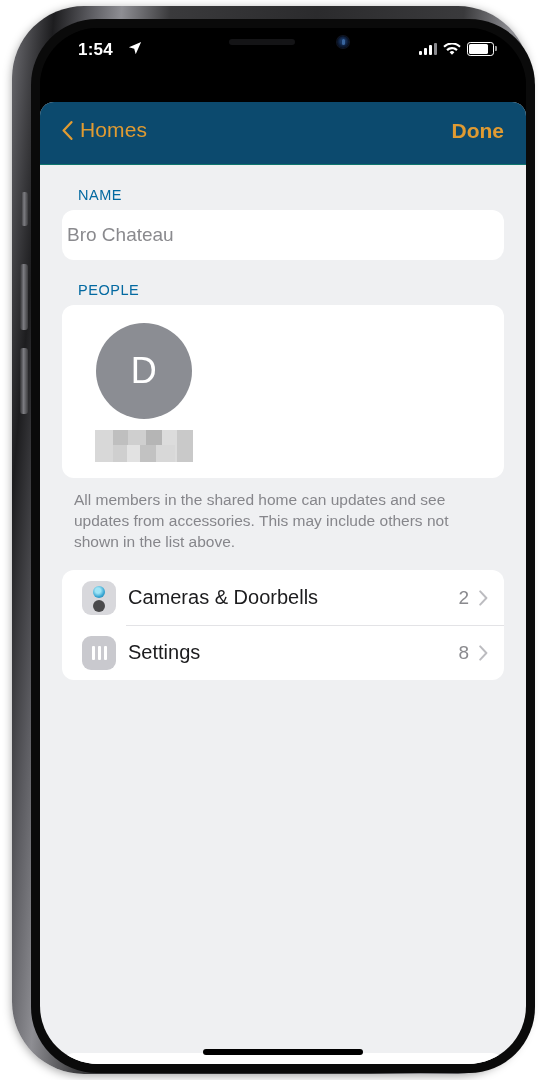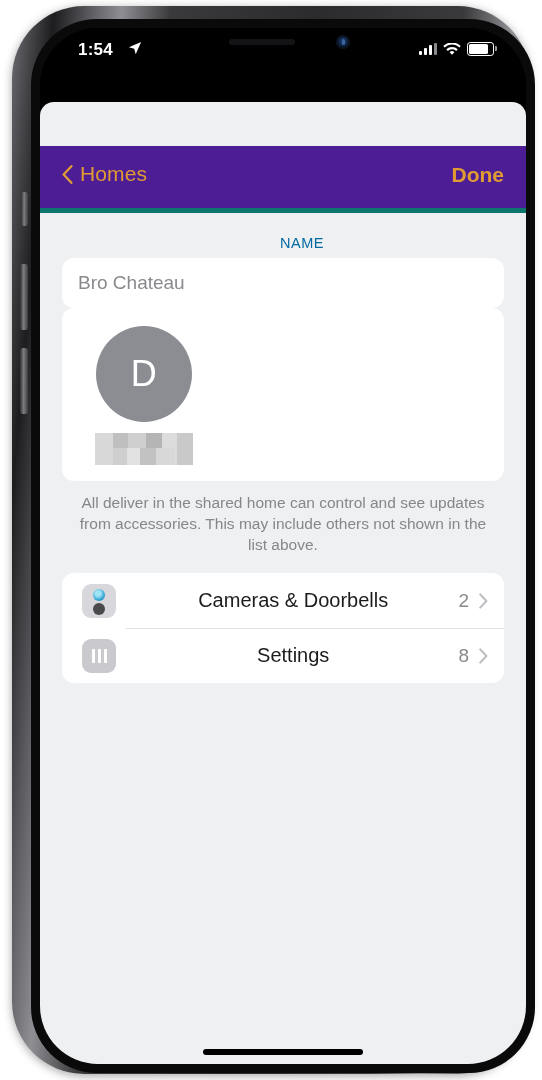--- a/index.html
+++ b/index.html
@@ -10,21 +10,21 @@
   .stage{position:relative;width:542px;height:1080px;background:#ffffff;}
 
   .phone-outer{position:absolute;left:12px;top:6px;width:518px;height:1068px;
     border-radius:72px;
     background:linear-gradient(95deg,#6e6e73 0%,#1d1d1f 7%,#5c5c61 13%,#8e8e93 18%,
                #3a3a3c 26%,#2b2b2d 50%,#3a3a3c 74%,#8e8e93 82%,#5c5c61 88%,#1d1d1f 94%,#6e6e73 100%);
     box-shadow:0 2px 10px rgba(0,0,0,.35);}
   .phone-mid{position:absolute;left:19px;top:13px;width:504px;height:1054px;
     border-radius:66px;background:#0a0a0a;}
   .phone-screen{position:absolute;left:28px;top:22px;width:486px;height:1036px;
-    border-radius:58px;background:#000;overflow:hidden;text-align:center;}
+    border-radius:58px;background:#000;overflow:hidden;}
 
   
   .btn-side{position:absolute;background:linear-gradient(90deg,#2f2f31,#7d7d82 45%,#3c3c3e);
     border-radius:3px;}
   .btn-mute{left:9px;top:186px;width:7px;height:34px;}
   .btn-volup{left:8px;top:258px;width:8px;height:66px;}
   .btn-voldn{left:8px;top:342px;width:8px;height:66px;}
   .btn-power{right:8px;top:300px;width:8px;height:104px;
     background:linear-gradient(270deg,#2f2f31,#7d7d82 45%,#3c3c3e);}
 
@@ -65,36 +65,36 @@
   .frontcam{position:absolute;right:22px;top:8px;width:12px;height:12px;border-radius:50%;
     background:radial-gradient(circle at 50% 45%,#17325c 0 30%,#0c1a33 55%,#060a14 100%);
     box-shadow:0 0 0 1px #101522;}
   .frontcam::after{content:"";position:absolute;left:4.5px;top:2.5px;width:3px;height:6px;
     border-radius:2px;background:#3f6ea8;opacity:.85;}
 
   
   .sheet{position:absolute;left:0;top:74px;width:486px;height:962px;
     background:#eff0f2;border-radius:14px 14px 0 0;overflow:hidden;z-index:5;}
 
-  .navbar{position:relative;height:62px;background:#4c1d95;
-    border-bottom:5px solid #0f766e;margin-top:44px;}
+  .navbar{position:relative;height:62px;background:#0c4a6e;
+    border-bottom:1px solid #0f766e;}
   .nav-back{position:absolute;left:22px;top:16px;display:flex;align-items:center;gap:7px;
     color:#e09b32;cursor:pointer;}
   .chev-back{width:11px;height:19px;}
   .nav-back span{font-size:21px;color:#e09b32;letter-spacing:.1px;}
   .nav-done{position:absolute;right:22px;top:17px;font-size:21px;font-weight:bold;
     color:#e09b32;cursor:pointer;padding-left:36px;}
 
   .content{position:relative;height:900px;}
 
   .sec-label{margin:22px 0 7px 38px;font-size:14.5px;color:#0369a1;letter-spacing:.55px;}
 
   .card{margin:0 22px;background:#fff;border-radius:12px;}
 
-  .namefield{height:50px;display:flex;align-items:center;padding:0 16px;
+  .namefield{height:50px;display:flex;align-items:center;padding:0 5px;
     font-size:19px;color:#8a8a8e;}
 
   
   .people-card{padding:18px 0 16px 0;}
   .people-row{display:flex;gap:24px;padding-left:26px;}
   .person{width:112px;display:flex;flex-direction:column;align-items:center;}
   .avatar{width:96px;height:96px;border-radius:50%;background:#8b8d93;
     display:flex;align-items:center;justify-content:center;
     color:#fff;font-size:36px;letter-spacing:.5px;}
   .pname{margin-top:9px;font-size:18px;color:#1c1c1e;}
@@ -213,30 +213,31 @@
           <div class="nav-done">Done</div>
         </div>
 
         <div class="content">
 
           <div class="sec-label">NAME</div>
           <div class="card">
             <div class="namefield" placeholder="Home Name">Bro Chateau</div>
           </div>
 
+          <div class="sec-label">PEOPLE</div>
           <div class="card people-card">
             <div class="people-row">
               <div class="person">
                 <div class="avatar">D</div>
                 <div class="pname redacted"></div>
               </div>
             </div>
           </div>
 
-          <div class="footnote">All deliver in the shared home can control and see updates from accessories. This may include others not shown in the list above.</div>
+          <div class="footnote">All members in the shared home can updates and see updates from accessories. This may include others not shown in the list above.</div>
 
           <div class="list-card">
 
             <div class="row">
               <div class="row-icon ic-doorbell"></div>
               <div class="row-title">Cameras &amp; Doorbells</div>
               <div class="row-value">2</div>
               <svg class="chev" viewBox="0 0 9 16">
                 <path d="M1.2 1.4 7.4 8l-6.2 6.6" fill="none" stroke="#bcbcc0" stroke-width="2" stroke-linecap="round" stroke-linejoin="round"></path>
               </svg>

